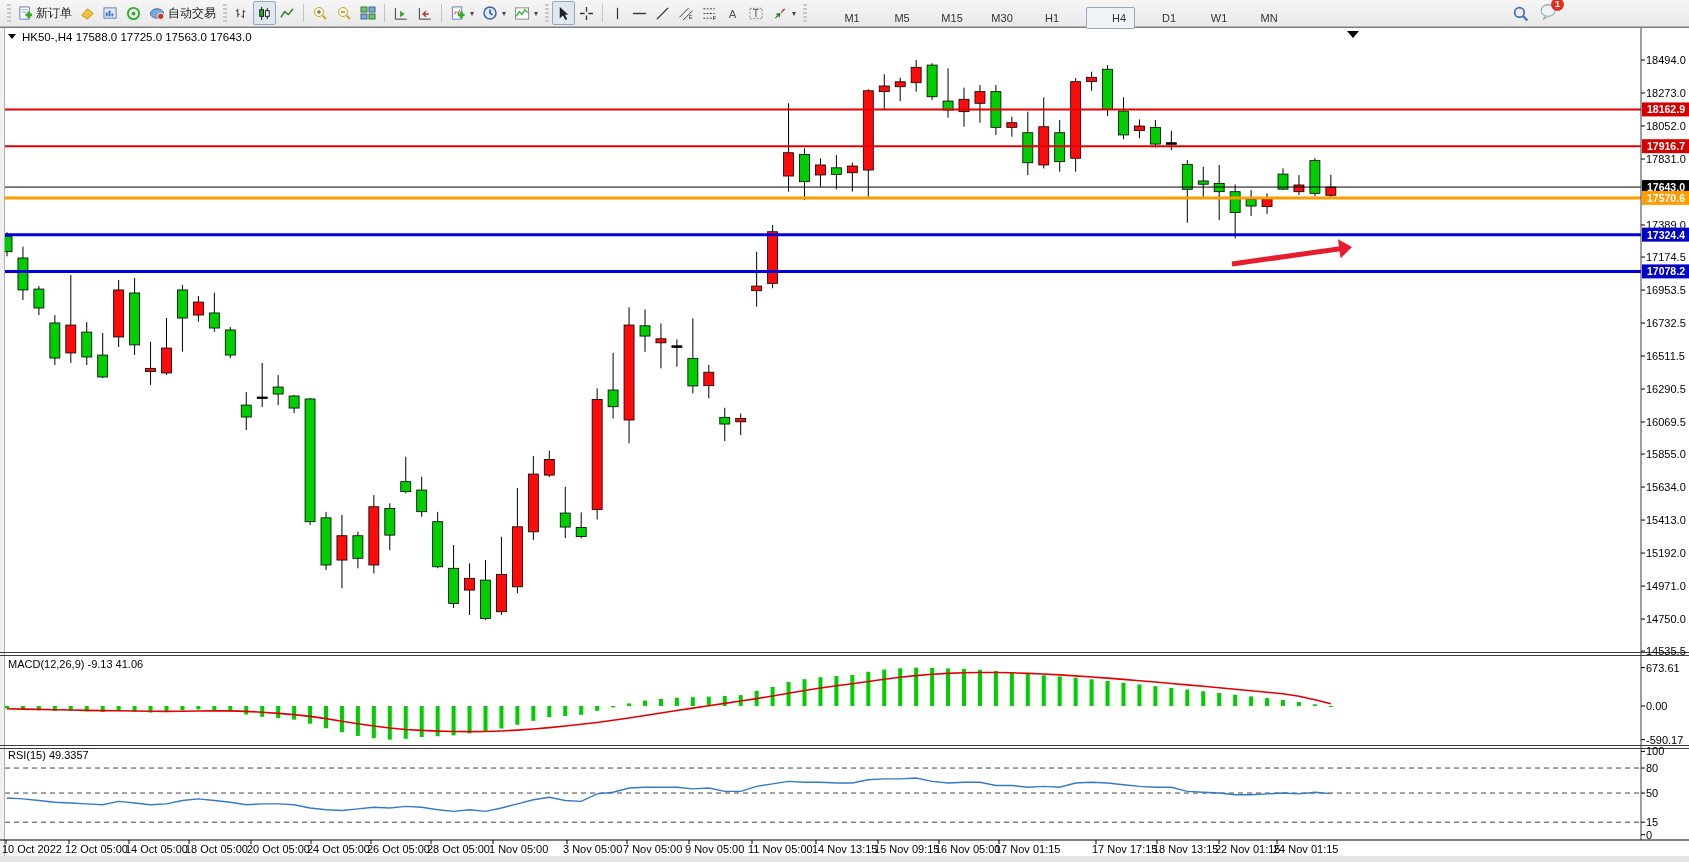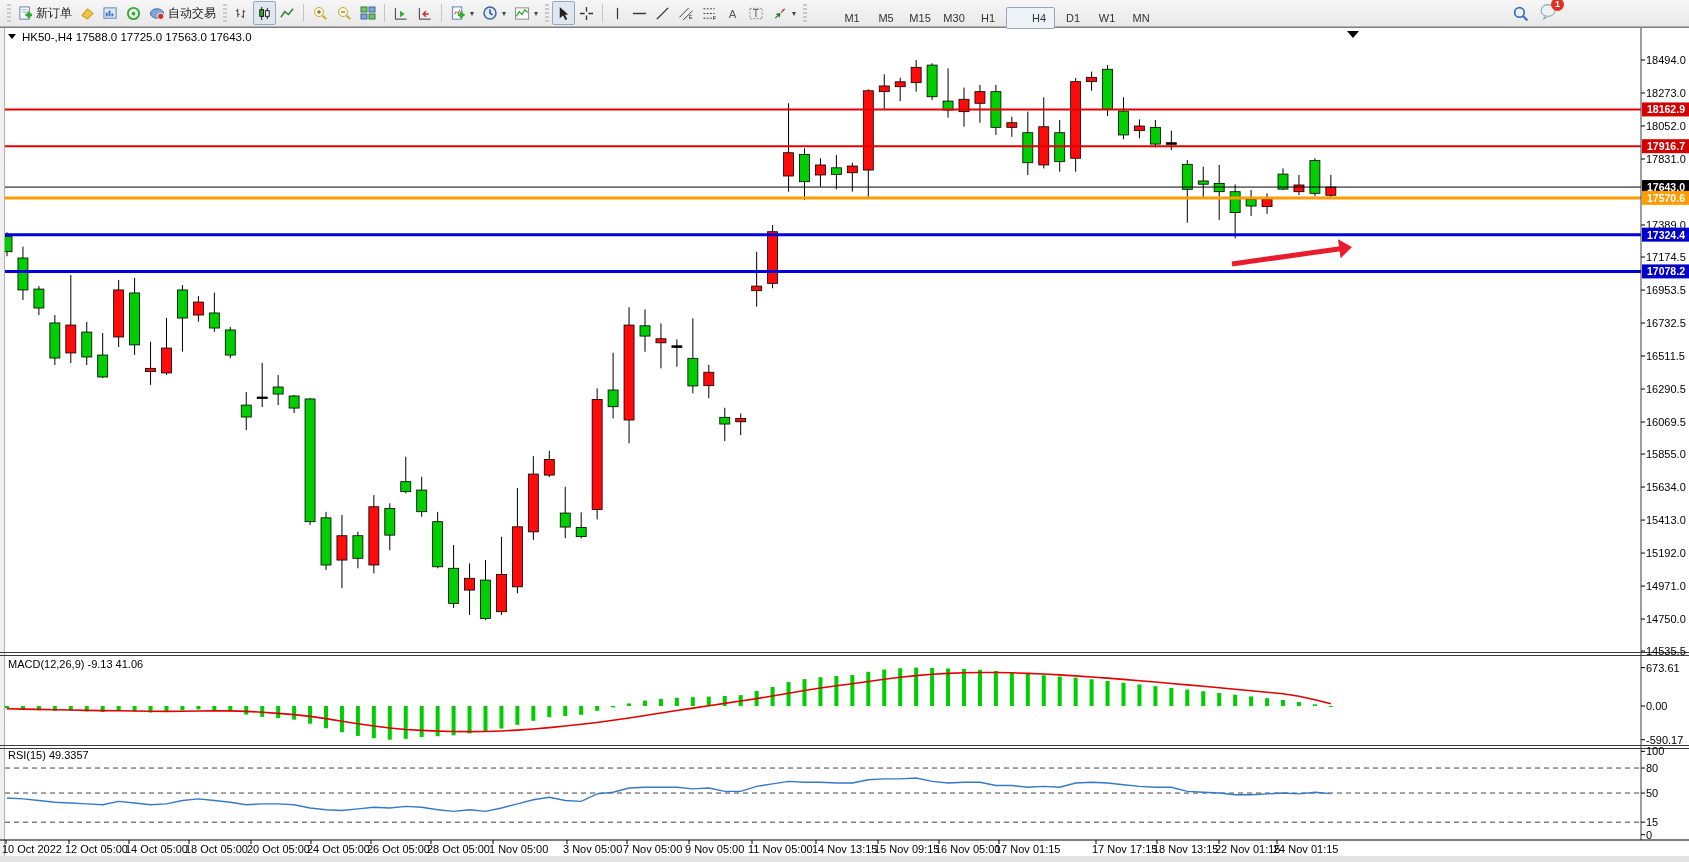--- a/index.html
+++ b/index.html
@@ -597,21 +597,21 @@
     </div>
     <div class="tb">
       <svg width="16" height="15" viewBox="0 0 16 16">
           <path d="M3 13L8 8M8 8l-1 4M8 8l-4 1" stroke="#2f7d2f" fill="none" stroke-width="1.3"></path>
           <path d="M13 3L9 7" stroke="#b33" stroke-width="1.3"></path>
           <polygon points="13,3 10.5,4 12,5.5" fill="#b33"></polygon>
         </svg>
       <span class="caret">▾</span>
     </div>
     <span class="grip"></span>
-    <div id="tf-box" style="display:flex;gap:2px;margin-left:26px;margin-top:10px;">
+    <div id="tf-box" style="display:flex;gap:18px;margin-left:26px;margin-top:10px;">
         <div class="tf">M1</div>
         <div class="tf">M5</div>
         <div class="tf">M15</div>
         <div class="tf">M30</div>
         <div class="tf">H1</div>
         <div class="tf active">H4</div>
         <div class="tf">D1</div>
         <div class="tf">W1</div>
         <div class="tf">MN</div>
       </div>

